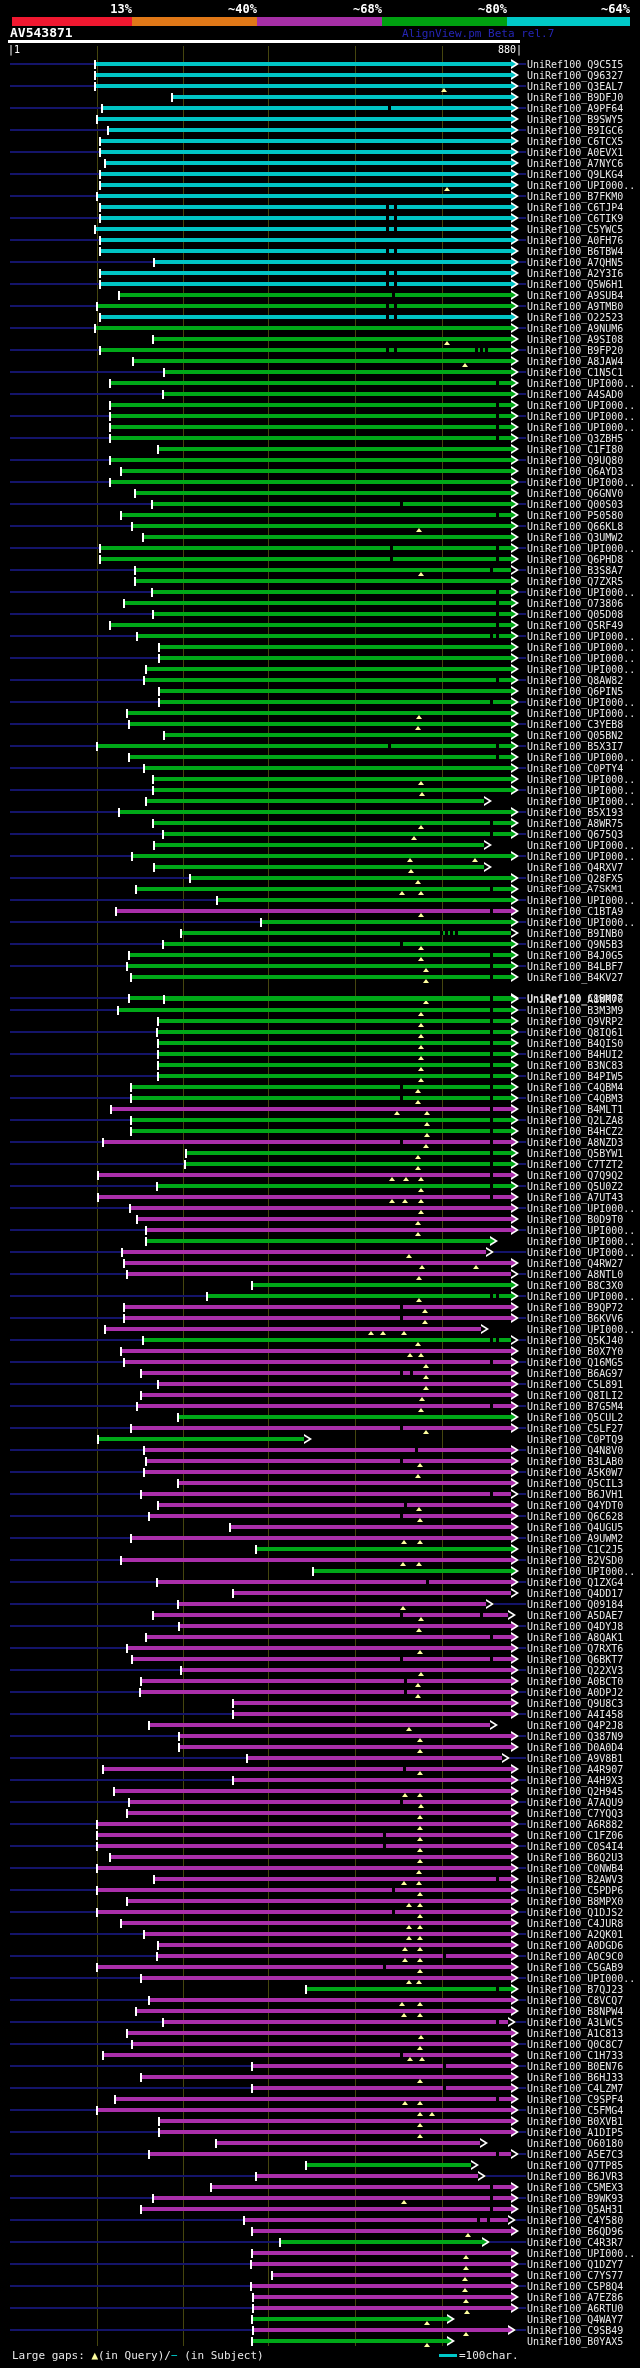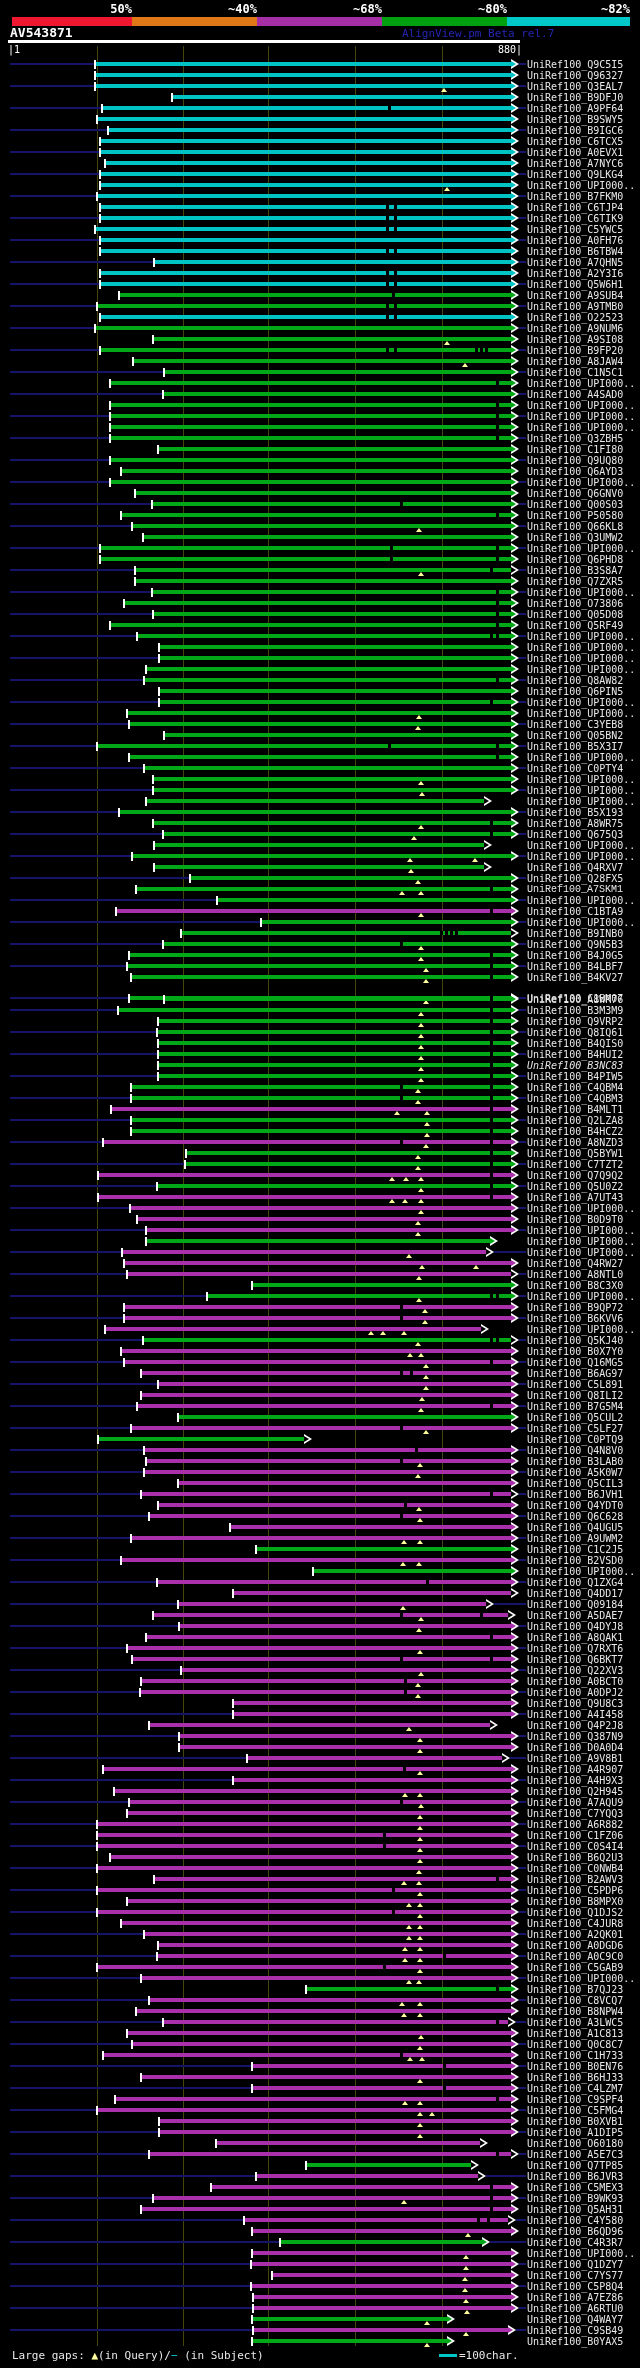--- a/index.html
+++ b/index.html
@@ -33,29 +33,29 @@
   #legend-line{left:439px;top:2354px;width:18px;height:3px;background:#00c8c8;}
   #legend-text{left:459px;top:2349px;color:#e8e8e8;font-size:11px;}
 </style>
 </head>
 <body>
 
 <div id="screen">
 
   <div id="scale-header">
       <div class="seg-rect" style="left: 12px; width: 120px; background: rgb(240, 24, 48);"></div>
-      <div class="seg-label" style="left: 42px; width: 90px;">50%</div>
+      <div class="seg-label" style="left: 42px; width: 90px;">13%</div>
       <div class="seg-rect" style="left: 132px; width: 125px; background: rgb(224, 120, 24);"></div>
       <div class="seg-label" style="left: 167px; width: 90px;">~40%</div>
       <div class="seg-rect" style="left: 257px; width: 125px; background: rgb(166, 47, 166);"></div>
       <div class="seg-label" style="left: 292px; width: 90px;">~68%</div>
       <div class="seg-rect" style="left: 382px; width: 125px; background: rgb(0, 160, 16);"></div>
       <div class="seg-label" style="left: 417px; width: 90px;">~80%</div>
       <div class="seg-rect" style="left: 507px; width: 123px; background: rgb(0, 200, 200);"></div>
-      <div class="seg-label" style="left: 540px; width: 90px;">~82%</div>
+      <div class="seg-label" style="left: 540px; width: 90px;">~64%</div>
     </div>
 
   <div class="abs" id="query-title">AV543871</div>
   <div class="abs" id="app-note">AlignView.pm Beta rel.7</div>
 
   <div class="abs" id="ruler-bar"></div>
   <div class="abs" id="ruler-start">|1</div>
   <div class="abs" id="ruler-end">880|</div>
 
   <div id="gridlines">
@@ -883,21 +883,21 @@
         <div class="leader" style="left: 10px; width: 148px;"></div>
         <div class="leader" style="left: 519px; width: 7px;"></div>
         <div class="bar" style="left: 158px; width: 353px; background: rgb(0, 168, 24);"></div>
         <div class="tick" style="left: 157px;"></div>
         <div class="dash" style="left: 490px;"></div>
         <div class="gapmark" style="left: 418px;"></div>
         <div class="arrow-o" style="left: 511px;"></div>
         <div class="arrow-i" style="left: 511px; border-left-color: rgb(0, 168, 24);"></div>
         <div class="hit-label">UniRef100_B4HUI2</div>
       </div>
-      <div class="row" style="top: 1060px; font-style: italic;">
+      <div class="row" style="top: 1060px;">
         <div class="bar" style="left: 158px; width: 353px; background: rgb(0, 168, 24);"></div>
         <div class="tick" style="left: 157px;"></div>
         <div class="dash" style="left: 490px;"></div>
         <div class="gapmark" style="left: 418px;"></div>
         <div class="arrow-o" style="left: 511px;"></div>
         <div class="arrow-i" style="left: 511px; border-left-color: rgb(0, 168, 24);"></div>
         <div class="hit-label">UniRef100_B3NC83</div>
       </div>
       <div class="row" style="top: 1071px;">
         <div class="leader" style="left: 10px; width: 148px;"></div>

